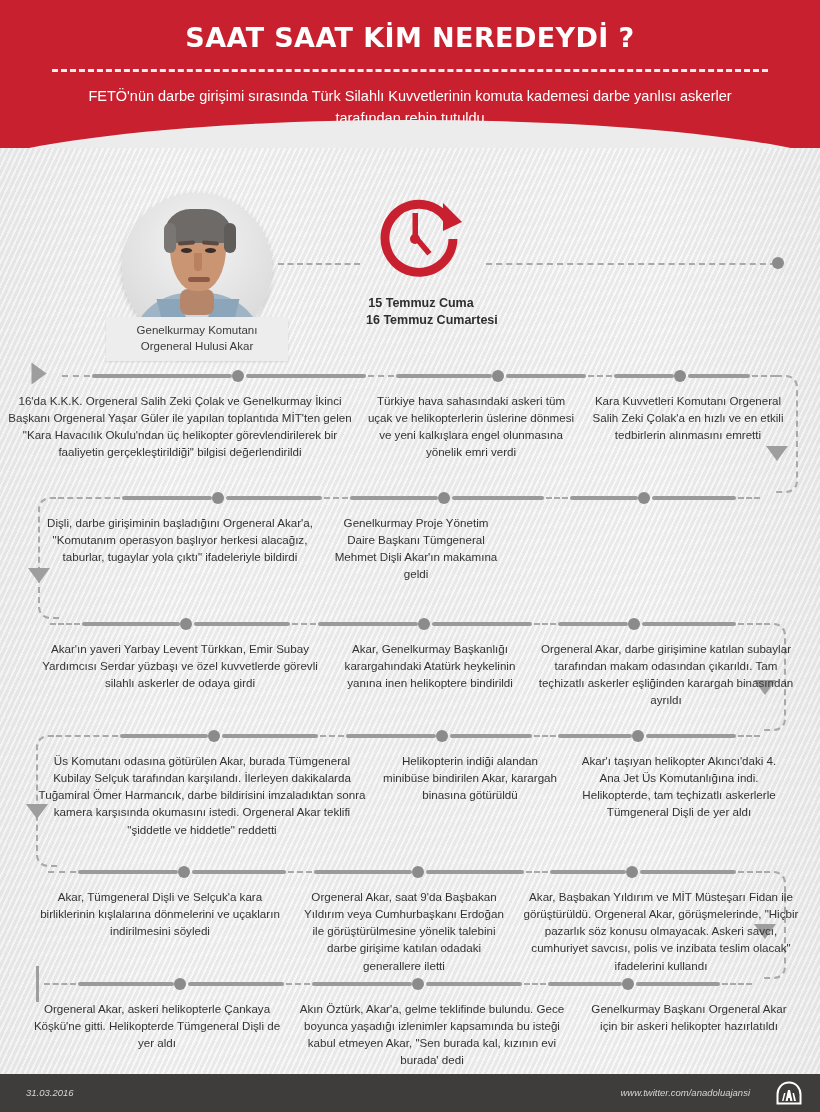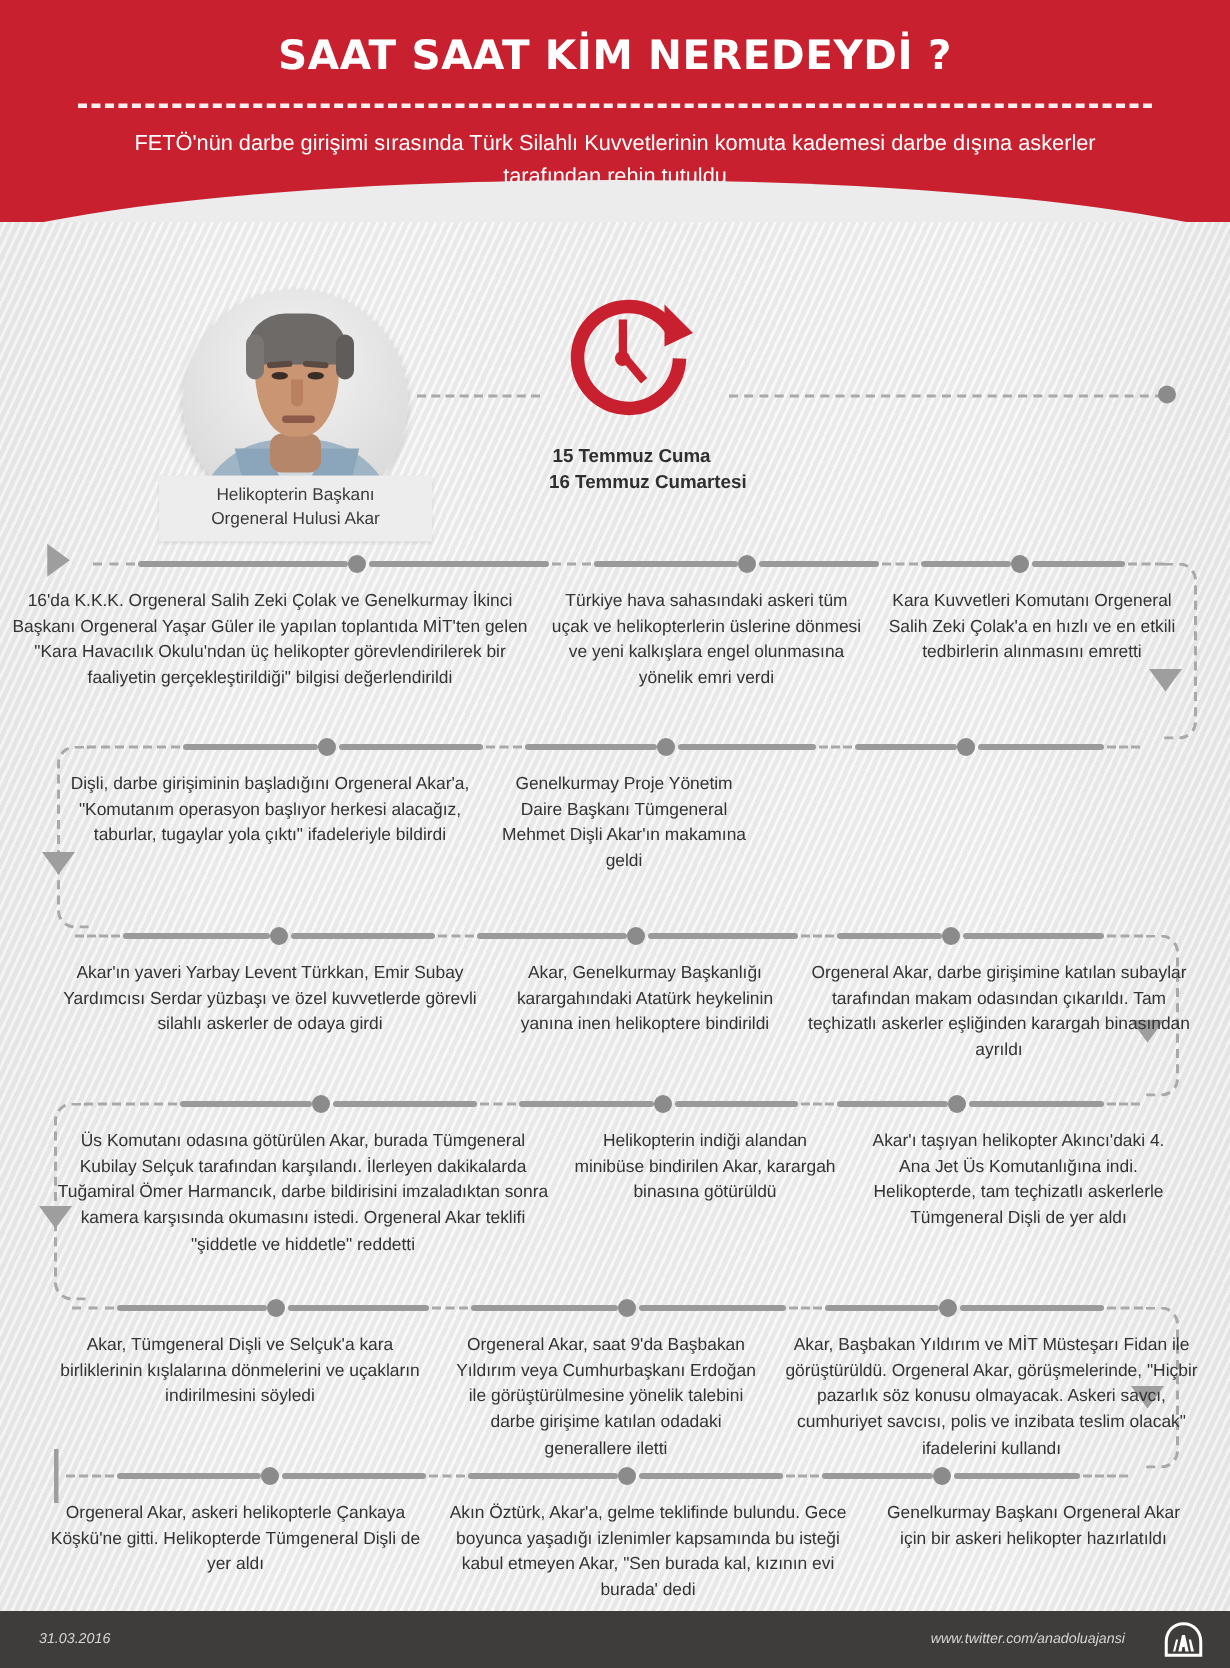--- a/index.html
+++ b/index.html
@@ -269,21 +269,21 @@
   }
 </style>
 </head>
 <body>
 
 <div class="page">
 
   <div class="header">
     <div class="header-title">SAAT SAAT KİM NEREDEYDİ ?</div>
     <div class="header-rule"></div>
-    <div class="header-sub">FETÖ'nün darbe girişimi sırasında Türk Silahlı Kuvvetlerinin komuta kademesi darbe dışına askerler tarafından rehin tutuldu</div>
+    <div class="header-sub">FETÖ'nün darbe girişimi sırasında Türk Silahlı Kuvvetlerinin komuta kademesi darbe yanlısı askerler tarafından rehin tutuldu</div>
   </div>
 
   <div class="intro">
 
     <div class="photo-wrap">
       <div class="photo-circle">
         <div class="pt pt-bg"></div>
         <div class="pt pt-body"></div>
         <div class="pt pt-collar-l"></div>
         <div class="pt pt-collar-r"></div>
@@ -296,21 +296,21 @@
         <div class="pt pt-brow-l"></div>
         <div class="pt pt-brow-r"></div>
         <div class="pt pt-eye-l"></div>
         <div class="pt pt-eye-r"></div>
         <div class="pt pt-nose"></div>
         <div class="pt pt-mouth"></div>
         <div class="pt pt-ep-l"></div>
         <div class="pt pt-ep-r"></div>
       </div>
       <div class="photo-caption">
-        <div>Helikopterin Başkanı</div>
+        <div>Genelkurmay Komutanı</div>
         <div>Orgeneral Hulusi Akar</div>
       </div>
     </div>
 
     <div class="intro-dash-l"></div>
 
     <div class="clock-wrap">
       <svg width="104" height="86" viewBox="0 0 104 86">
         <path d="M78 22 A34 34 0 1 0 84 42" fill="none" stroke="#c8202f" stroke-width="9" stroke-linecap="butt"></path>
         <path d="M74 6 L93 25 L74 34 Z" fill="#c8202f"></path>

